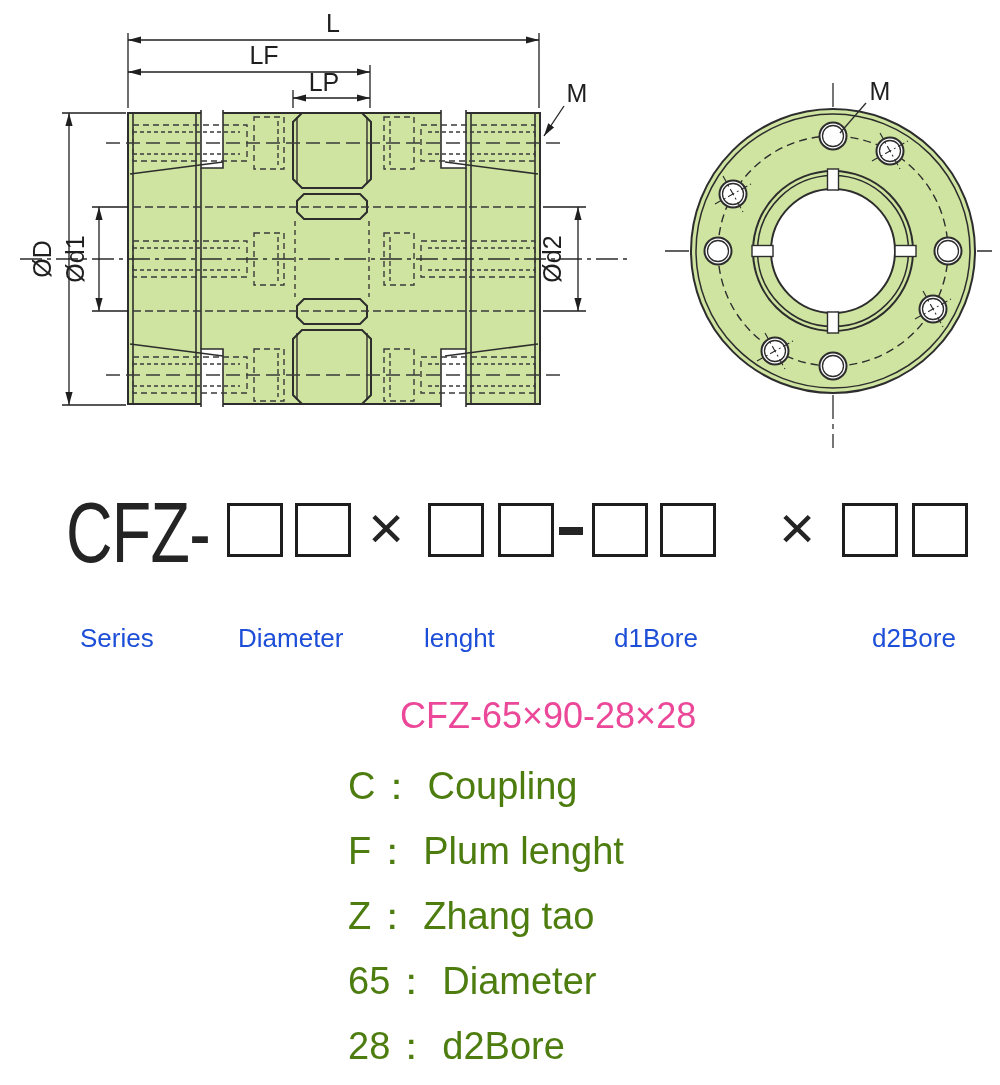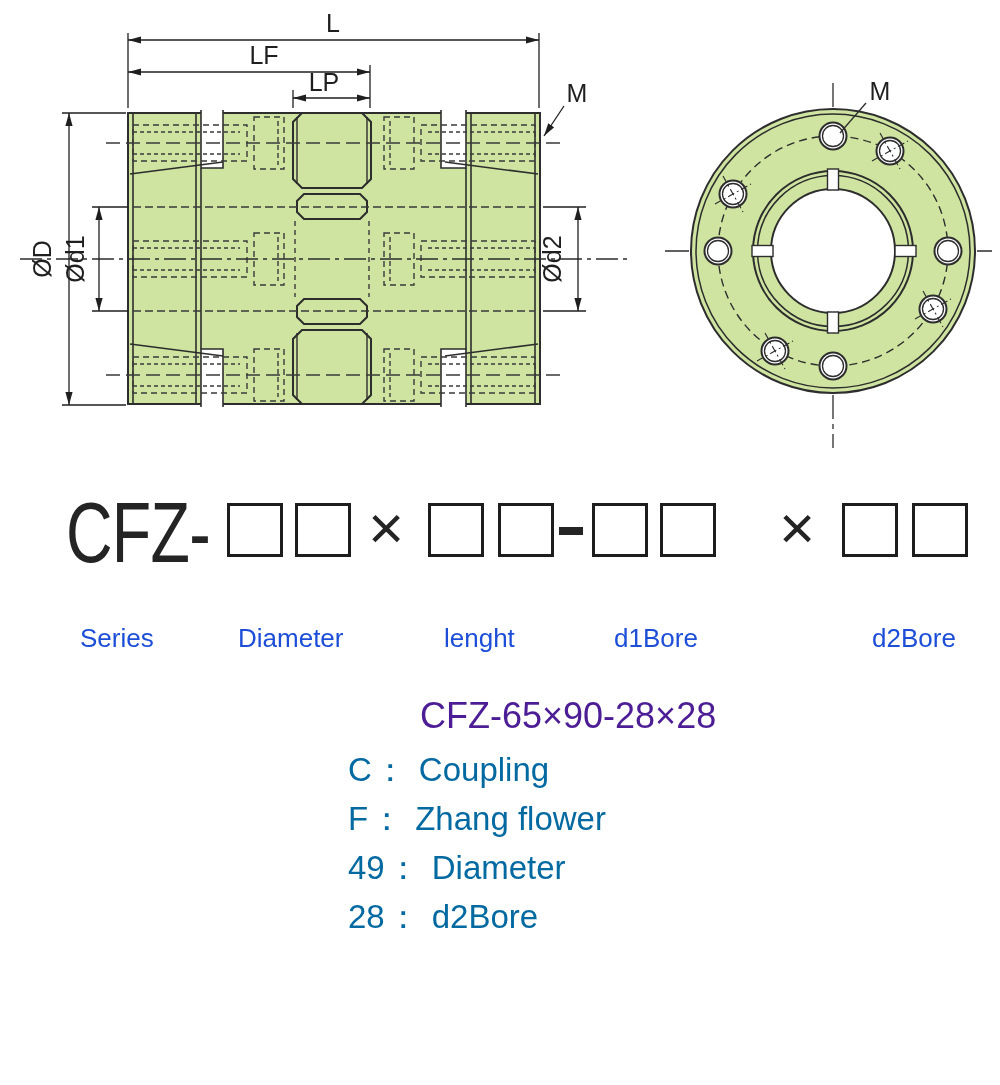--- a/index.html
+++ b/index.html
@@ -16,25 +16,25 @@
     transform:scaleX(0.75);transform-origin:left top;letter-spacing:-1px;white-space:nowrap;
   }
   .code-box{position:absolute;top:503px;width:50px;height:48px;border:3px solid #1d1d1d;background:#fff;}
   .b1{left:227px}.b2{left:295px}.b3{left:428px}.b4{left:498px}
   .b5{left:592px}.b6{left:660px}.b7{left:842px}.b8{left:912px}
   .pn-times{position:absolute;top:497px;font-size:62px;line-height:62px;color:#242424;}
   .t1{left:368px}.t2{left:779px}
   .pn-dash{position:absolute;left:559px;top:527px;width:24px;height:8px;background:#242424;}
   
   .field-label{position:absolute;top:620px;font-size:26px;line-height:36px;color:#1d4ed8;white-space:nowrap;}
-  .f1{left:80px}.f2{left:238px}.f3{left:444px}.f4{left:614px}.f5{left:872px}
+  .f1{left:80px}.f2{left:238px}.f3{left:424px}.f4{left:614px}.f5{left:872px}
   
-  .example-code{position:absolute;left:420px;top:696px;font-size:36px;line-height:40px;color:#4c1d95;white-space:nowrap;}
+  .example-code{position:absolute;left:400px;top:696px;font-size:36px;line-height:40px;color:#ec4899;white-space:nowrap;}
   .legend{position:absolute;left:348px;top:748px;}
-  .legend-row{height:49px;font-size:33px;line-height:44px;color:#0369a1;white-space:nowrap;}
+  .legend-row{height:49px;font-size:38px;line-height:44px;color:#4d7c0f;white-space:nowrap;margin-top:16px;}
   .legend-colon{display:inline-block;margin:0 12px 0 2px;}
 </style>
 </head>
 <body>
 
 <div class="canvas">
 
   <svg class="drawing" width="1000" height="475" viewBox="0 0 1000 475">
     <defs>
       <marker id="arr" markerWidth="14" markerHeight="10" refX="13" refY="4.5" orient="auto-start-reverse" markerUnits="userSpaceOnUse">
@@ -272,23 +272,26 @@
     <span class="field-label f5">d2Bore</span>
   </div>
 
   <div class="example-code">CFZ-65×90-28×28</div>
 
   <div class="legend">
     <div class="legend-row">
       <span>C</span><span class="legend-colon">：</span><span>Coupling</span>
     </div>
     <div class="legend-row">
-      <span>F</span><span class="legend-colon">：</span><span>Zhang flower</span>
-    </div>
-    <div class="legend-row">
-      <span>49</span><span class="legend-colon">：</span><span>Diameter</span>
+      <span>F</span><span class="legend-colon">：</span><span>Plum lenght</span>
+    </div>
+    <div class="legend-row">
+      <span>Z</span><span class="legend-colon">：</span><span>Zhang tao</span>
+    </div>
+    <div class="legend-row">
+      <span>65</span><span class="legend-colon">：</span><span>Diameter</span>
     </div>
     <div class="legend-row">
       <span>28</span><span class="legend-colon">：</span><span>d2Bore</span>
     </div>
   </div>
 
 </div>
 
 </body></html>

